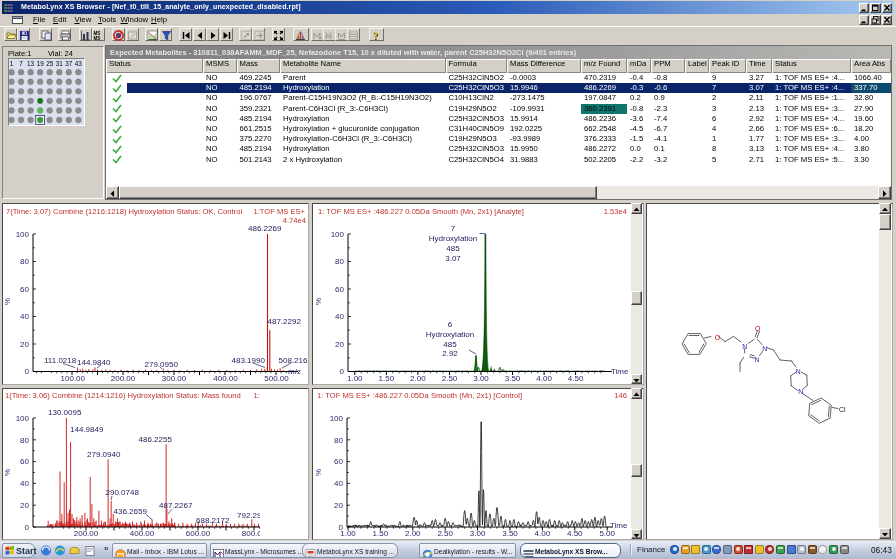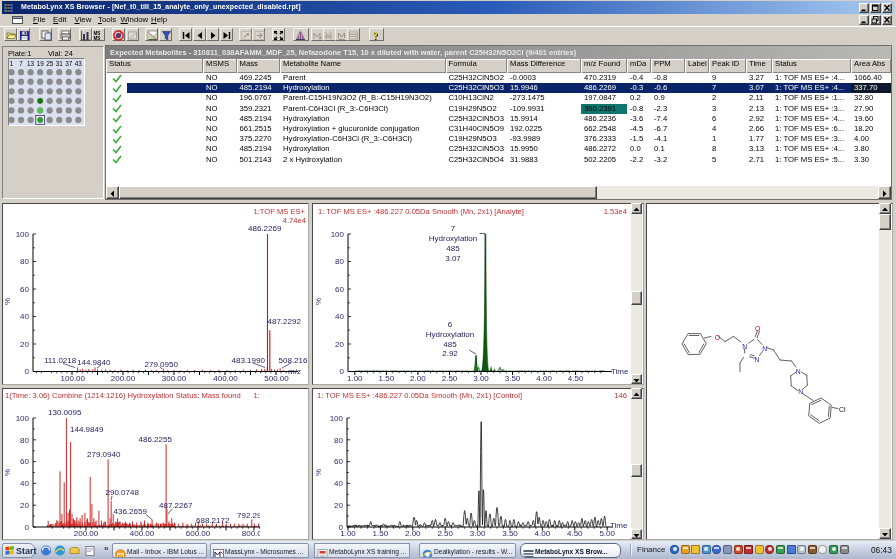--- a/index.html
+++ b/index.html
@@ -351,21 +351,21 @@
         <td style="background:#0a246a">Hydroxylation</td>
         <td style="background:#0a246a">C25H32ClN5O3</td>
         <td style="background:#0a246a">15.9946</td>
         <td style="background:#0a246a">486.2269</td>
         <td style="background:#0a246a">-0.3</td>
         <td style="background:#0a246a">-0.6</td>
         <td style="background:#0a246a"></td>
         <td style="background:#0a246a">7</td>
         <td style="background:#0a246a">3.07</td>
         <td style="background:#0a246a">1: TOF MS ES+ :4...</td>
-        <td style="background:#0f172a">337.70</td>
+        <td style="background:#0c4a6e">337.70</td>
       </tr>
       <tr style="height:10.2px;color:#000">
         <td style="background:#fff"><svg width="10" height="9" style="margin-left:3px">
             <path d="M1 4.5l3 3L9 1" stroke="#3aa83a" stroke-width="1.5" fill="none"></path>
           </svg></td>
         <td style="background:#fff">NO</td>
         <td style="background:#fff">196.0767</td>
         <td style="background:#fff">Parent-C15H19N3O2 (R_B:-C15H19N3O2)</td>
         <td style="background:#fff">C10H13ClN2</td>
         <td style="background:#fff">-273.1475</td>
@@ -511,20 +511,21 @@
     <svg class="abs" style="left:0px;top:0px" width="306" height="181">
       <path d="M75.6 168.5V164.4M78.2 168.5V166.4M80.7 168.5V165.8M83.8 168.5V166.9M86.8 168.5V166.0M90.9 168.5V166.4M93.0 168.5V164.4M95.5 168.5V166.4M99.6 168.5V167.1M103.7 168.5V166.3M108.2 168.5V166.9M112.8 168.5V167.1M119.0 168.5V166.6M125.1 168.5V167.1M131.2 168.5V166.7M137.3 168.5V167.1M143.4 168.5V166.6M149.6 168.5V167.1M154.7 168.5V166.9M161.3 168.5V165.5M165.9 168.5V167.1M172.0 168.5V166.9M178.1 168.5V167.1M185.3 168.5V166.9M192.4 168.5V167.1M200.6 168.5V166.9M208.7 168.5V167.1M216.9 168.5V166.9M225.0 168.5V167.1M233.2 168.5V166.9M241.4 168.5V166.6M248.5 168.5V166.9M254.6 168.5V166.4M259.7 168.5V166.0M262.8 168.5V165.8M265.3 168.5V164.1M269.4 168.5V165.8M272.5 168.5V166.4M275.5 168.5V166.6M278.1 168.5V165.2M281.1 168.5V166.9" stroke="#cc1111" stroke-width="0.9" fill="none"></path>
       <path d="M265.5 168.5V31.0M267.8 168.5V127.2" stroke="#cc1111" stroke-width="1.1" fill="none"></path>
       <path d="M70.0 168.5v3.5M95.5 168.5v3.5M121.0 168.5v3.5M146.5 168.5v3.5M172.0 168.5v3.5M197.5 168.5v3.5M223.0 168.5v3.5M248.5 168.5v3.5M274.0 168.5v3.5" stroke="#000" stroke-width="1" fill="none"></path>
       <path d="M34.3 168.5v1.8M39.4 168.5v1.8M49.6 168.5v1.8M54.7 168.5v1.8M59.8 168.5v1.8M64.9 168.5v1.8M75.1 168.5v1.8M80.2 168.5v1.8M85.3 168.5v1.8M90.4 168.5v1.8M100.6 168.5v1.8M105.7 168.5v1.8M110.8 168.5v1.8M115.9 168.5v1.8M126.1 168.5v1.8M131.2 168.5v1.8M136.3 168.5v1.8M141.4 168.5v1.8M151.6 168.5v1.8M156.7 168.5v1.8M161.8 168.5v1.8M166.9 168.5v1.8M177.1 168.5v1.8M182.2 168.5v1.8M187.3 168.5v1.8M192.4 168.5v1.8M202.6 168.5v1.8M207.7 168.5v1.8M212.8 168.5v1.8M217.9 168.5v1.8M228.1 168.5v1.8M233.2 168.5v1.8M238.3 168.5v1.8M243.4 168.5v1.8M253.6 168.5v1.8M258.7 168.5v1.8M263.8 168.5v1.8M268.9 168.5v1.8M279.1 168.5v1.8M284.2 168.5v1.8M289.3 168.5v1.8" stroke="#000" stroke-width="0.7" fill="none"></path>
       <path d="M31 31V168.5" stroke="#000" stroke-width="1" fill="none"></path>
       <path d="M31 31.0h3M31 58.5h3M31 86.0h3M31 113.5h3M31 141.0h3M31 168.5h3M31 44.8h1.8M31 72.2h1.8M31 99.8h1.8M31 127.2h1.8M31 154.8h1.8" stroke="#000" stroke-width="0.8" fill="none"></path>
       <path d="M31 168.5H296" stroke="#000" stroke-width="1" fill="none"></path>
       <path d="M63 363.5l12 4M101 365l-4 3M160 367l2 2M253 363l12 4.5M291 363l-9 5" stroke="#1c1c5c" stroke-width="0.7" fill="none" transform="translate(-2,-203)"></path>
     </svg>
+<div class="hdr" style="left:4px;top:4px">7(Time: 3.07) Combine (1216:1218) Hydroxylation Status: OK, Control</div>
 <div class="hdr" style="left:246px;top:4px;width:57px;text-align:right">1:TOF MS ES+</div>
 <div class="hdr" style="left:254px;top:13px;width:50px;text-align:right">4.74e4</div>
 <div class="axl" style="left:7px;top:26.8px;width:20px;text-align:right">100</div>
     <div class="axl" style="left:7px;top:54.3px;width:20px;text-align:right">80</div>
     <div class="axl" style="left:7px;top:81.8px;width:20px;text-align:right">60</div>
     <div class="axl" style="left:7px;top:109.3px;width:20px;text-align:right">40</div>
     <div class="axl" style="left:7px;top:136.8px;width:20px;text-align:right">20</div>
     <div class="axl" style="left:7px;top:164.3px;width:20px;text-align:right">0</div>
 <div class="axl" style="left:2px;top:94px;transform:rotate(-90deg)">%</div>
 <div class="axl" style="left:57px;top:170.5px;width:26px;text-align:right">100.00</div>
@@ -725,21 +726,21 @@
     <span style="position:absolute;left:14px;top:3px;font-size:7.5px;font-weight:normal;color:#101828;white-space:nowrap;transform:scaleX(0.88);transform-origin:0 0">Mail - Inbox - IBM Lotus ...</span>
   </div>
 <div class="abs" style="left:210px;top:542.5px;width:99px;height:15px;background:linear-gradient(#f4f7fb,#d6ddea);border:1px solid #8a93a5;border-radius:2px;overflow:hidden">
     <span style="position:absolute;left:2px;top:2px"><svg width="11" height="11">
         <rect x="0.5" y="0.5" width="10" height="10" fill="#fff" stroke="#446" stroke-width="0.7"></rect>
         <path d="M2 8.5V3l2.5 3L7 3v5.5" stroke="#226" stroke-width="1" fill="none"></path>
         <path d="M7.5 2.5l2 2" stroke="#d22" stroke-width="1"></path>
       </svg></span>
     <span style="position:absolute;left:14px;top:3px;font-size:7.5px;font-weight:normal;color:#101828;white-space:nowrap;transform:scaleX(0.88);transform-origin:0 0">MassLynx - Microsomes ...</span>
   </div>
-<div class="abs" style="left:314px;top:542.5px;width:96px;height:15px;background:linear-gradient(#f4f7fb,#d6ddea);border:1px solid #8a93a5;border-radius:0;overflow:hidden">
+<div class="abs" style="left:302px;top:542.5px;width:96px;height:15px;background:linear-gradient(#f4f7fb,#d6ddea);border:1px solid #8a93a5;border-radius:6px;overflow:hidden">
     <span style="position:absolute;left:2px;top:2px"><svg width="11" height="11">
         <rect x="1" y="0.5" width="9" height="10" fill="#fff" stroke="#888" stroke-width="0.7"></rect>
         <rect x="2.5" y="2" width="6" height="2.5" fill="#d04028"></rect>
         <path d="M2.5 6h6M2.5 7.5h6M2.5 9h4" stroke="#99a" stroke-width="0.7"></path>
       </svg></span>
     <span style="position:absolute;left:14px;top:3px;font-size:7.5px;font-weight:normal;color:#101828;white-space:nowrap;transform:scaleX(0.88);transform-origin:0 0">MetaboLynx XS training ...</span>
   </div>
 <div class="abs" style="left:419px;top:542.5px;width:97px;height:15px;background:linear-gradient(#f4f7fb,#d6ddea);border:1px solid #8a93a5;border-radius:2px;overflow:hidden">
     <span style="position:absolute;left:2px;top:2px"><svg width="11" height="11">
         <circle cx="5.5" cy="5.5" r="4.8" fill="#3a8ad4"></circle>

